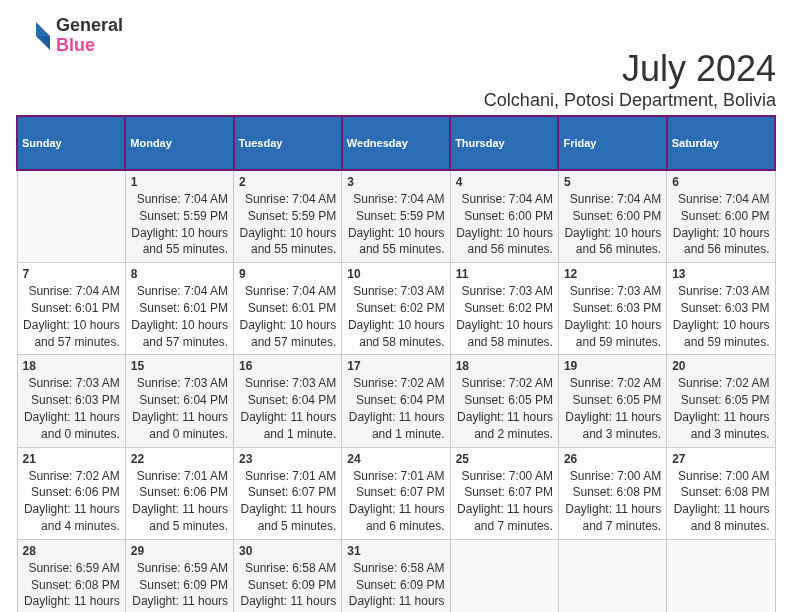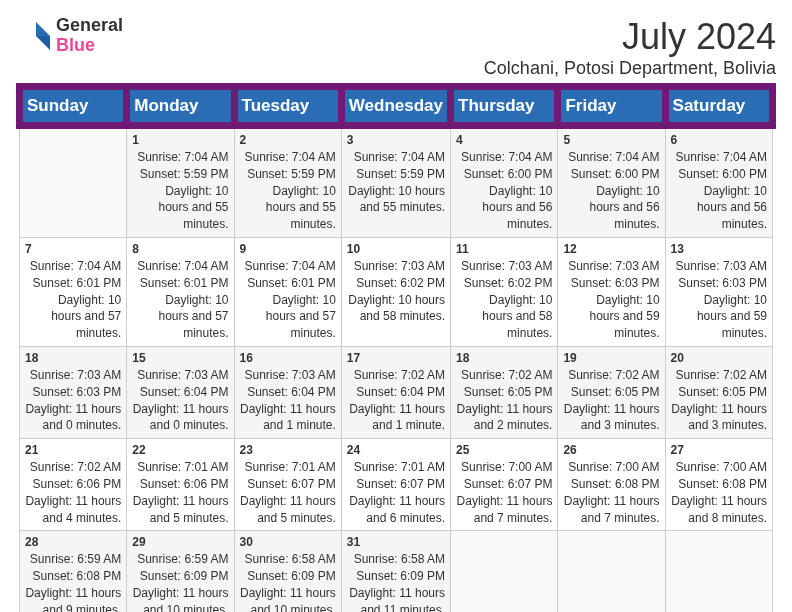--- a/index.html
+++ b/index.html
@@ -32,40 +32,41 @@
       width: 36px;
       height: 36px;
     }
     .title-area {
       text-align: right;
     }
     .month-title {
       font-size: 36px;
       color: #333;
       font-weight: normal;
+      margin-top: 32px;
     }
     .location {
       font-size: 18px;
       color: #333;
     }
     table {
       width: 100%;
       border-collapse: collapse;
       font-size: 11px;
     }
     thead tr {
       background-color: #2a6db5;
       color: #fff;
     }
     thead th {
-      padding: 6px 4px;
+      padding: 20px 4px;
       text-align: left;
-      font-size: 17px;
+      font-size: 11px;
       font-weight: bold;
-      border: 7px solid #701a75;
+      border: 2px solid #701a75;
     }
     tbody tr {
       vertical-align: top;
     }
     tbody tr:nth-child(odd) {
       background-color: #f5f5f5;
     }
     tbody tr:nth-child(even) {
       background-color: #fff;
     }

